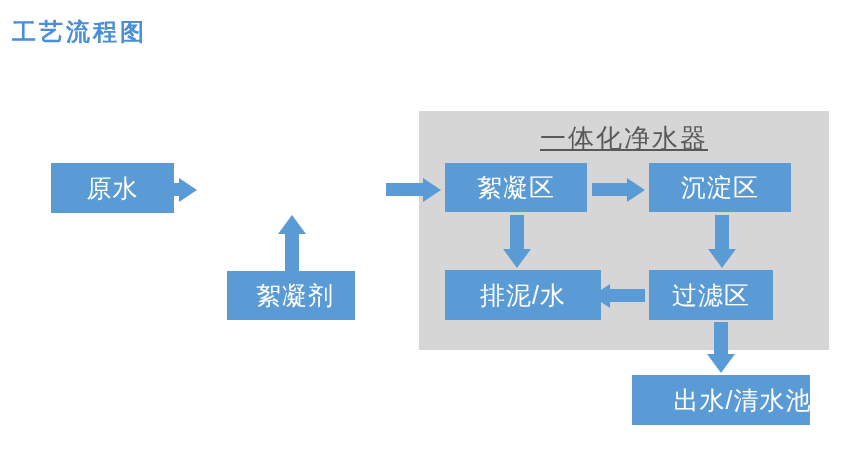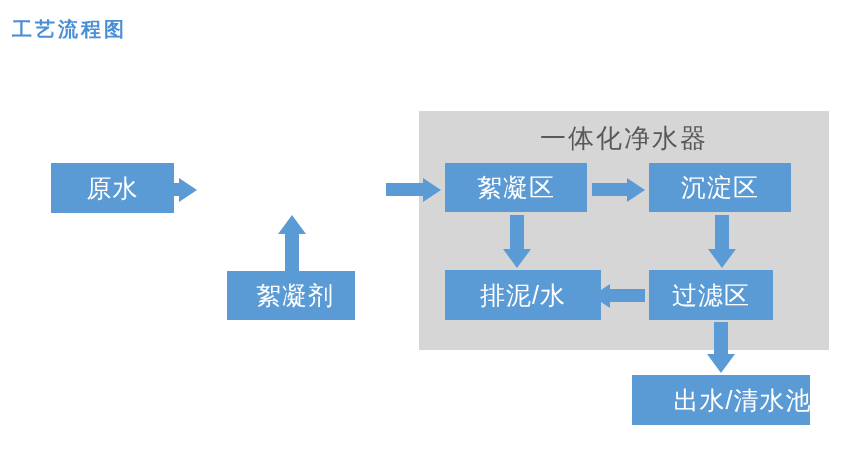--- a/index.html
+++ b/index.html
@@ -18,21 +18,21 @@
     position: relative;
     width: 842px;
     height: 458px;
     background: var(--page-bg);
     overflow: hidden;
   }
   .title {
     position: absolute;
     left: 12px;
     top: 16px;
-    font-size: 20px;
+    font-size: 24px;
     font-weight: bold;
     letter-spacing: 3px;
     color: var(--title-color);
   }
   .container-box {
     position: absolute;
     left: 419px;
     top: 111px;
     width: 410px;
     height: 239px;
@@ -40,20 +40,21 @@
   }
   .container-label {
     position: absolute;
     left: 419px;
     top: 121px;
     width: 410px;
     text-align: center;
     font-size: 26px;
     letter-spacing: 2px;
     color: var(--container-text);
+    text-decoration: underline;
   }
   .node {
     position: absolute;
     height: 50px;
     background: var(--node-fill);
     color: var(--node-text);
     display: flex;
     align-items: center;
     justify-content: center;
     font-size: 25px;

